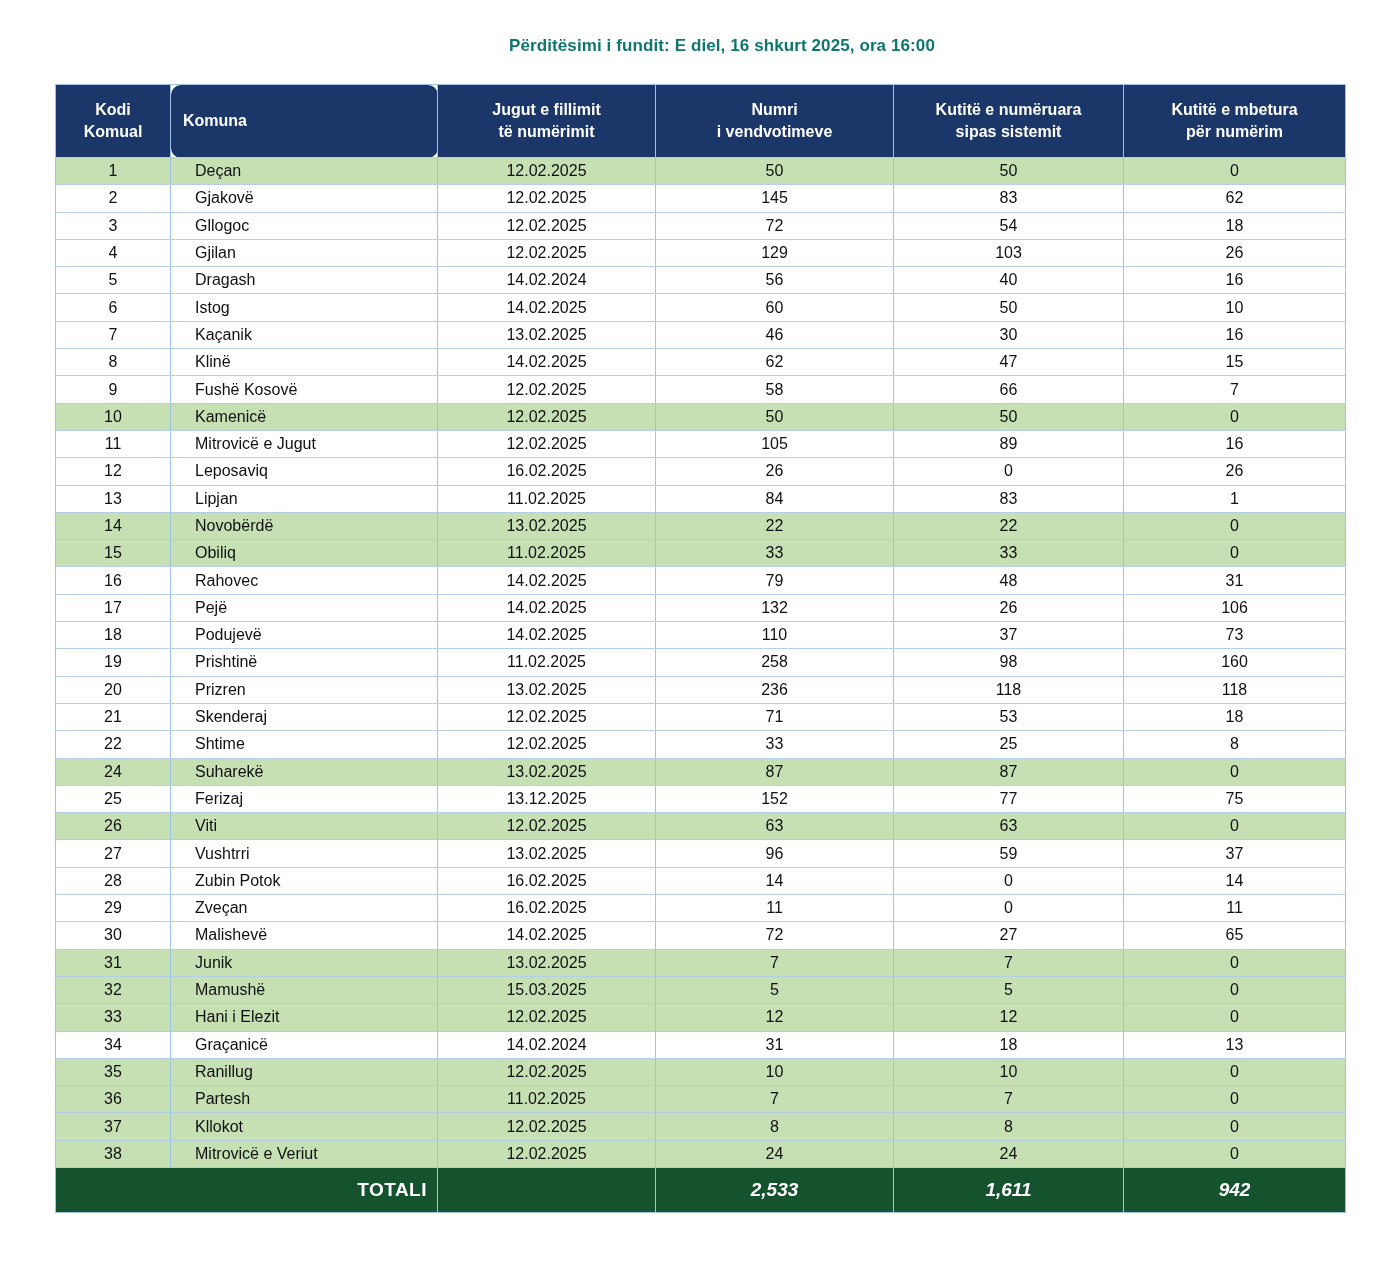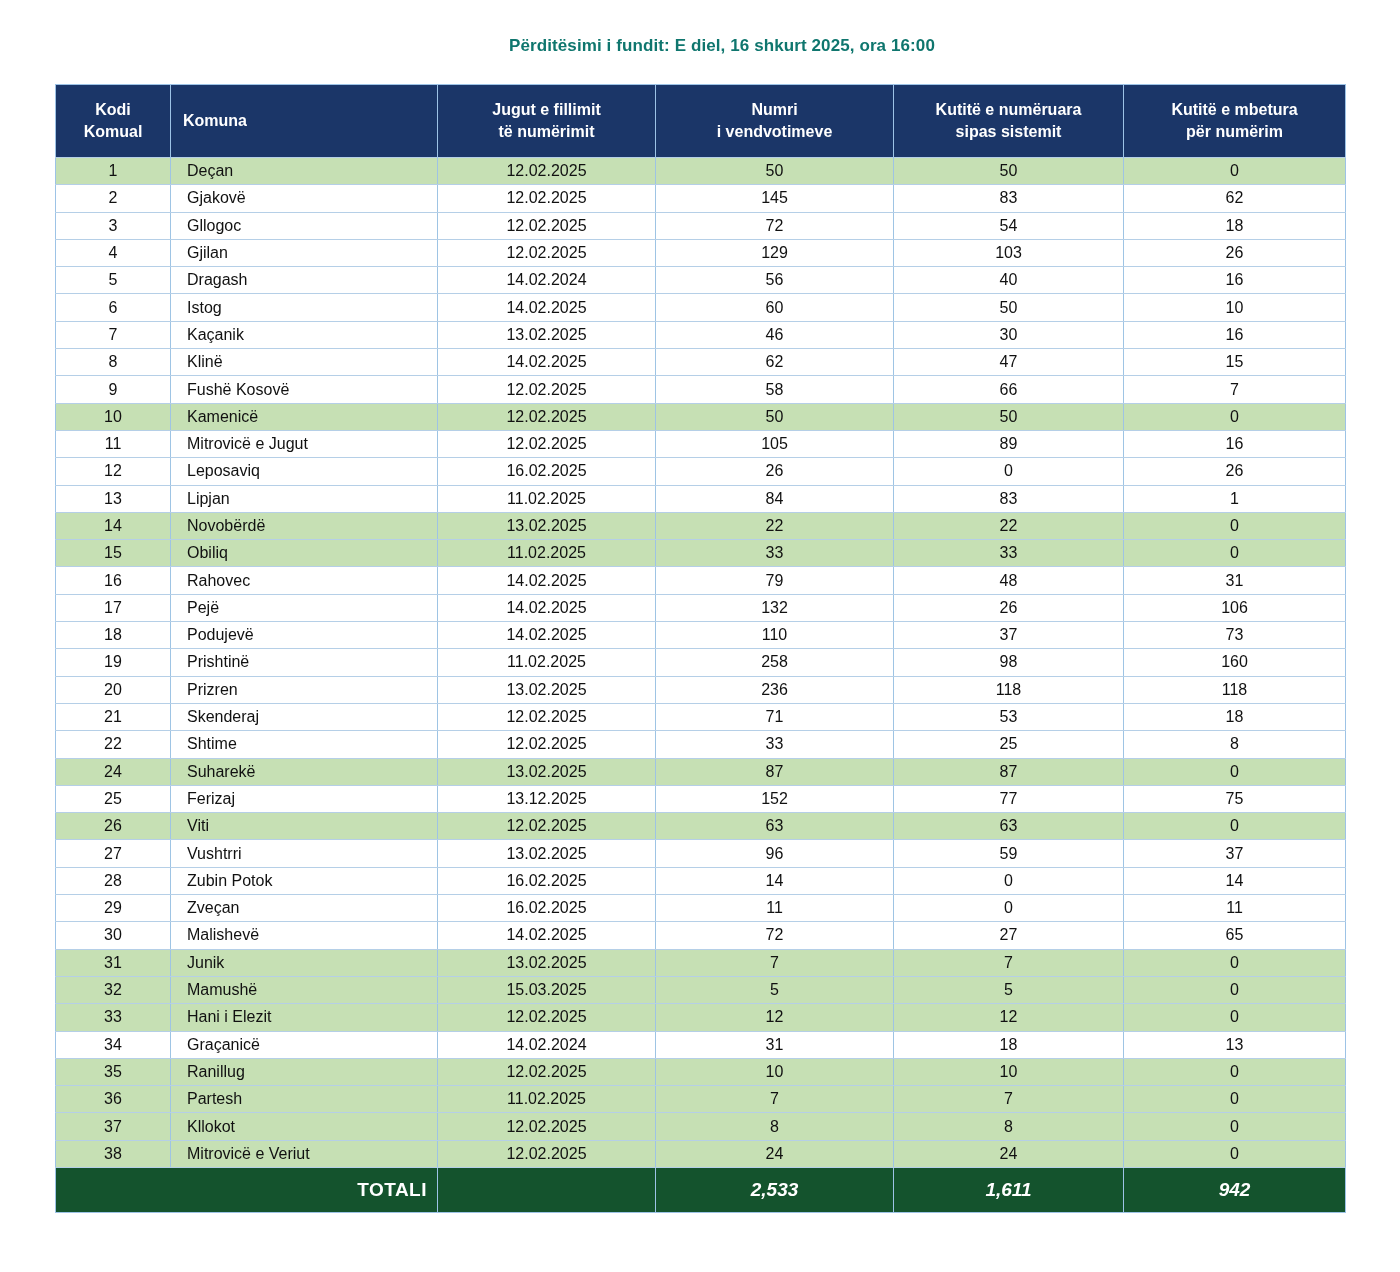--- a/index.html
+++ b/index.html
@@ -39,39 +39,39 @@
     font-weight: bold;
     font-size: 16px;
     line-height: 1.35;
     height: 72px;
     vertical-align: middle;
     text-align: center;
     padding: 0 4px;
     border-left: 1px solid #9dc3e6;
   }
   thead th:first-child { border-left: none; }
-  thead th.left { text-align: left; padding-left: 12px; }
+  thead th.left { text-align: left; padding-left: 12px; border-radius: 10px; }
   thead th span { display: block; }
   
   tbody td {
     height: 26.3px;
     font-size: 16px;
     padding: 0;
     vertical-align: middle;
     background: #ffffff;
     border-top: 1px solid #b5cfe7;
     border-bottom: 1px solid #b5cfe7;
     border-left: 1px solid #9ec4e4;
     white-space: nowrap;
     overflow: hidden;
   }
   tbody td:first-child { border-left: none; }
   tbody tr.complete td { background: #c6e0b4; }
   td.c-code { text-align: center; }
-  td.c-name { text-align: left; padding-left: 16px; }
+  td.c-name { text-align: left; padding-left: 24px; }
   td.c-date { text-align: center; }
   td.c-num  { text-align: center; }
   
   tfoot td {
     background: #14532d;
     color: #ffffff;
     font-weight: bold;
     font-size: 19px;
     height: 42px;
     vertical-align: middle;

